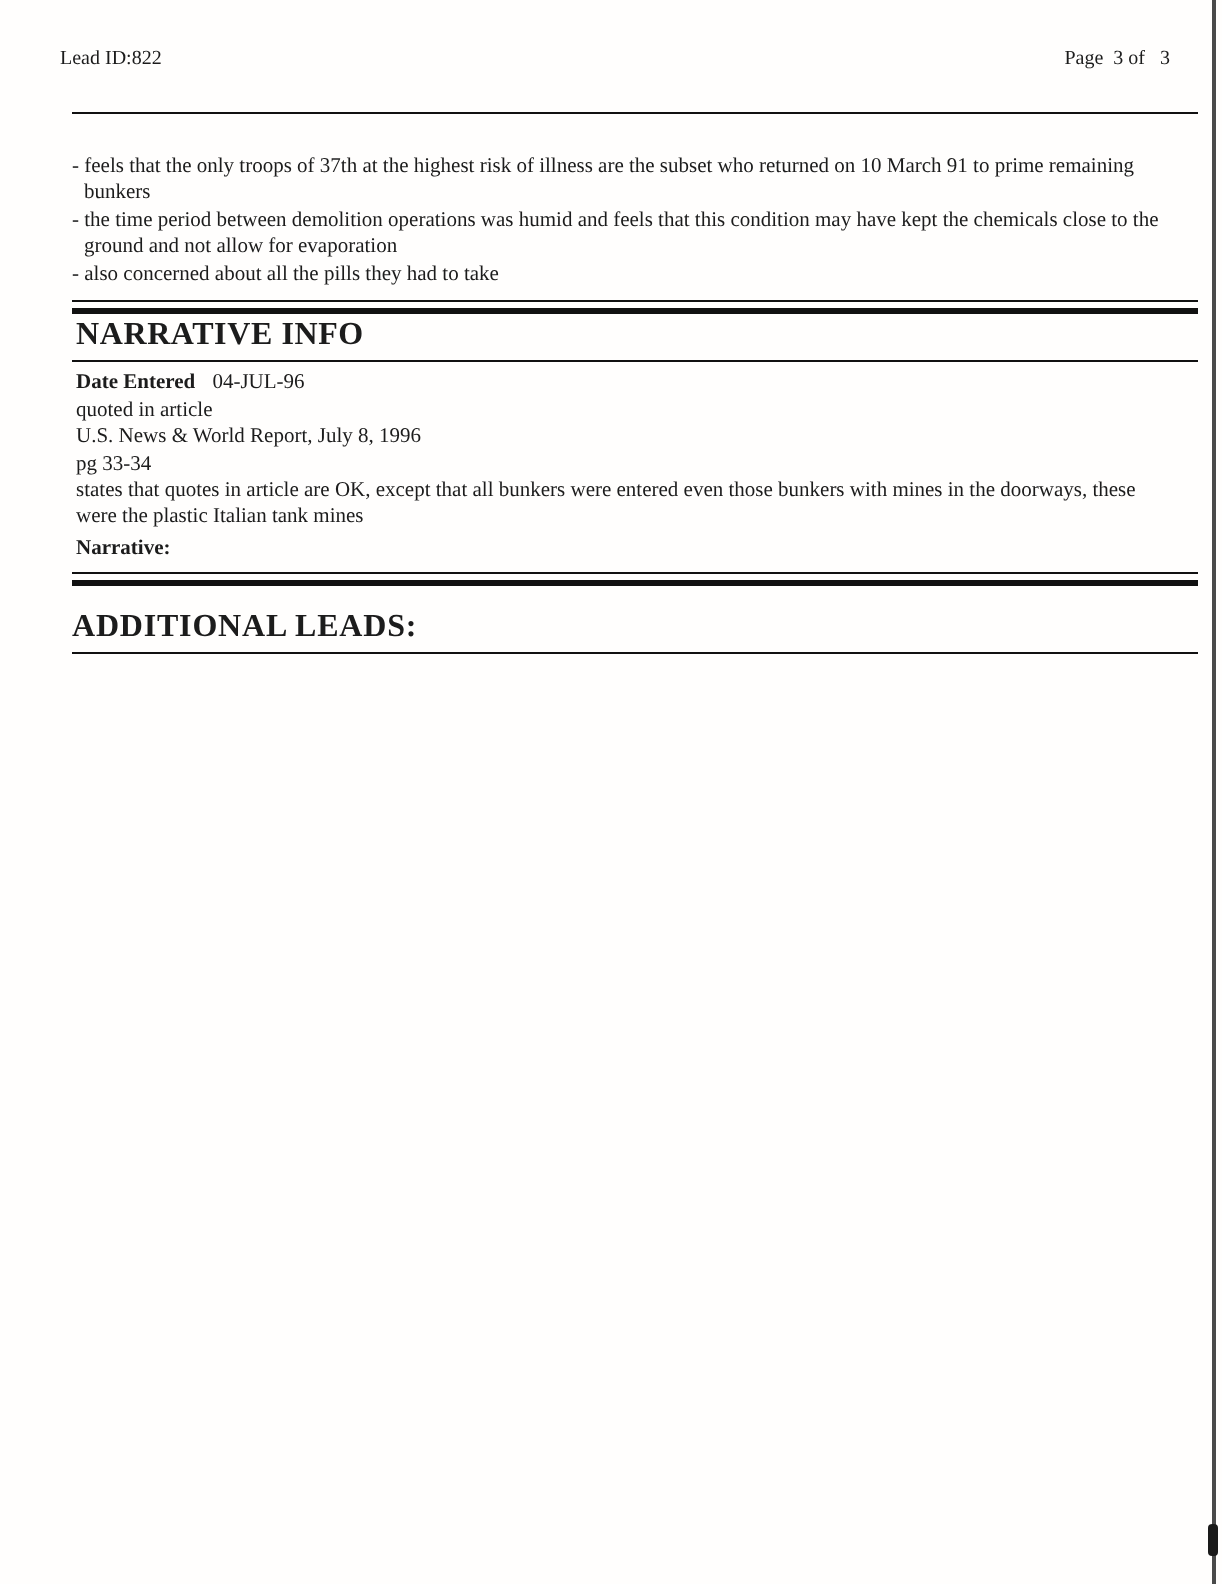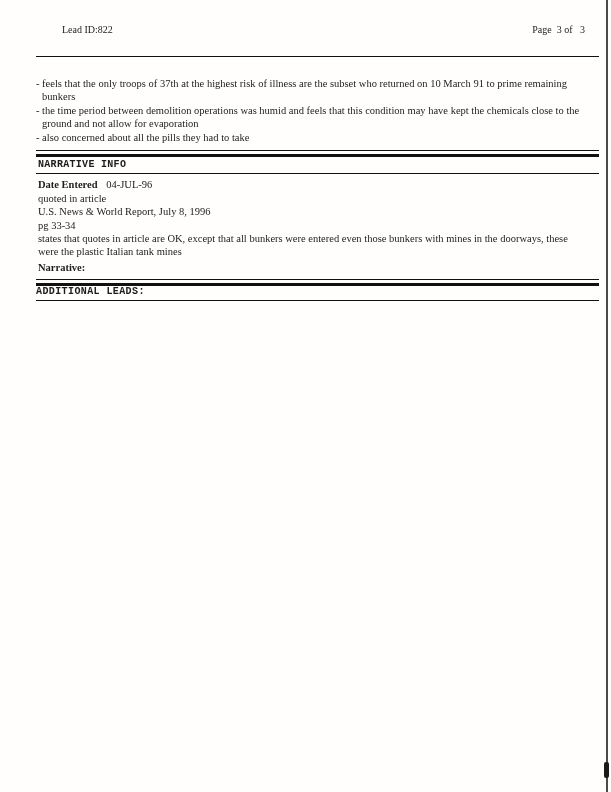--- a/index.html
+++ b/index.html
@@ -42,21 +42,20 @@
   }
   .header-row {
     position: absolute;
     top: 24px;
     left: 30px;
     right: 26px;
     display: flex;
     justify-content: space-between;
     align-items: center;
     font-size: 10px;
-    margin-left: 32px;
   }
   .header-row .page-num {
     white-space: pre;
   }
   .content {
     position: absolute;
     top: 56px;
     left: 36px;
     right: 12px;
   }
@@ -73,40 +72,40 @@
     line-height: 13px;
   }
   .bullet {
     padding-left: 6px;
     text-indent: -6px;
     margin: 0 0 1px 0;
     font-family: Liberation Serif, serif;
   }
   .section-head {
     font-weight: bold;
-    font-size: 10px;
+    font-size: 16px;
     letter-spacing: 0.3px;
     margin: 2px 0 3px 2px;
-    font-family: Liberation Mono, monospace;
   }
   .rule-stack-top { margin-top: 6px; }
   .rule-gap { margin-top: 3px; }
   .fields {
     font-size: 10.5px;
     line-height: 12.5px;
     margin: 5px 0 4px 2px;
   }
   .field-line { margin: 0 0 1px 0; }
   .label-b { font-weight: bold; }
   .value-inline { margin-left: 6px; }
   .narr-text {
     margin: 1px 0 4px 0;
     max-width: 548px;
   }
   .additional {
+    margin-top: 12px;
   }
   .additional .section-head {
     margin: 0 0 3px 0;
     letter-spacing: 0.4px;
   }
 </style>
 </head>
 <body>
 
 <div class="page">

